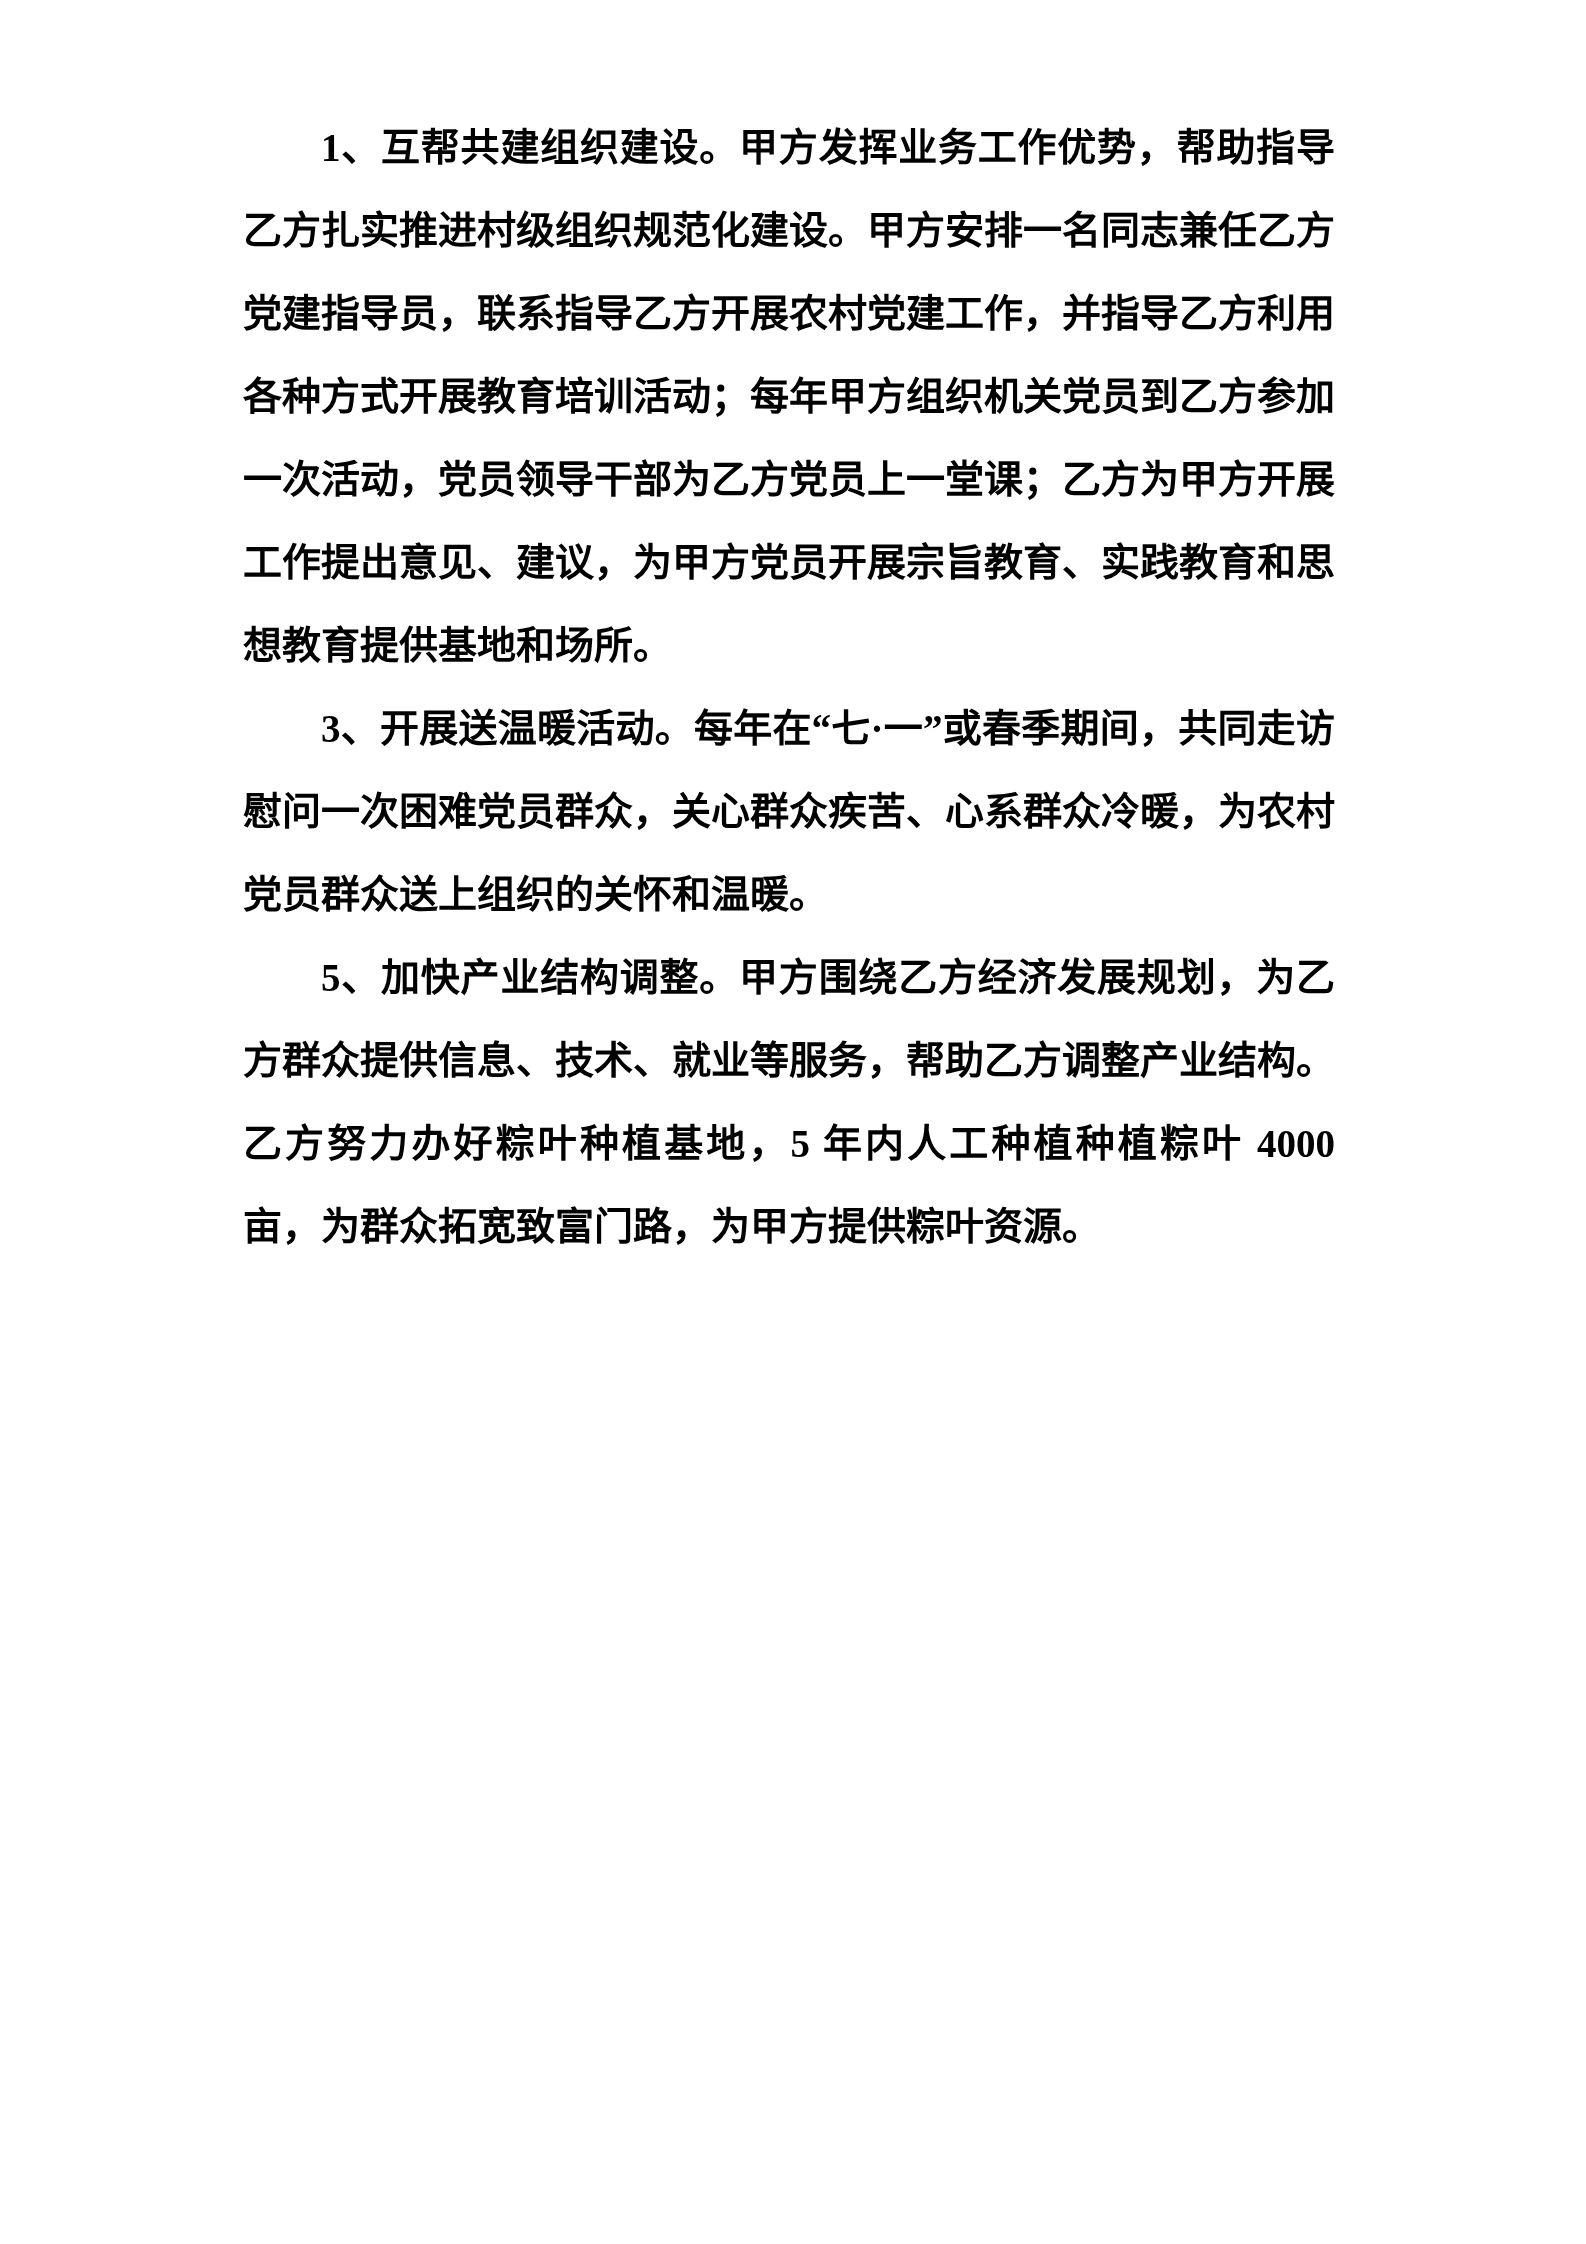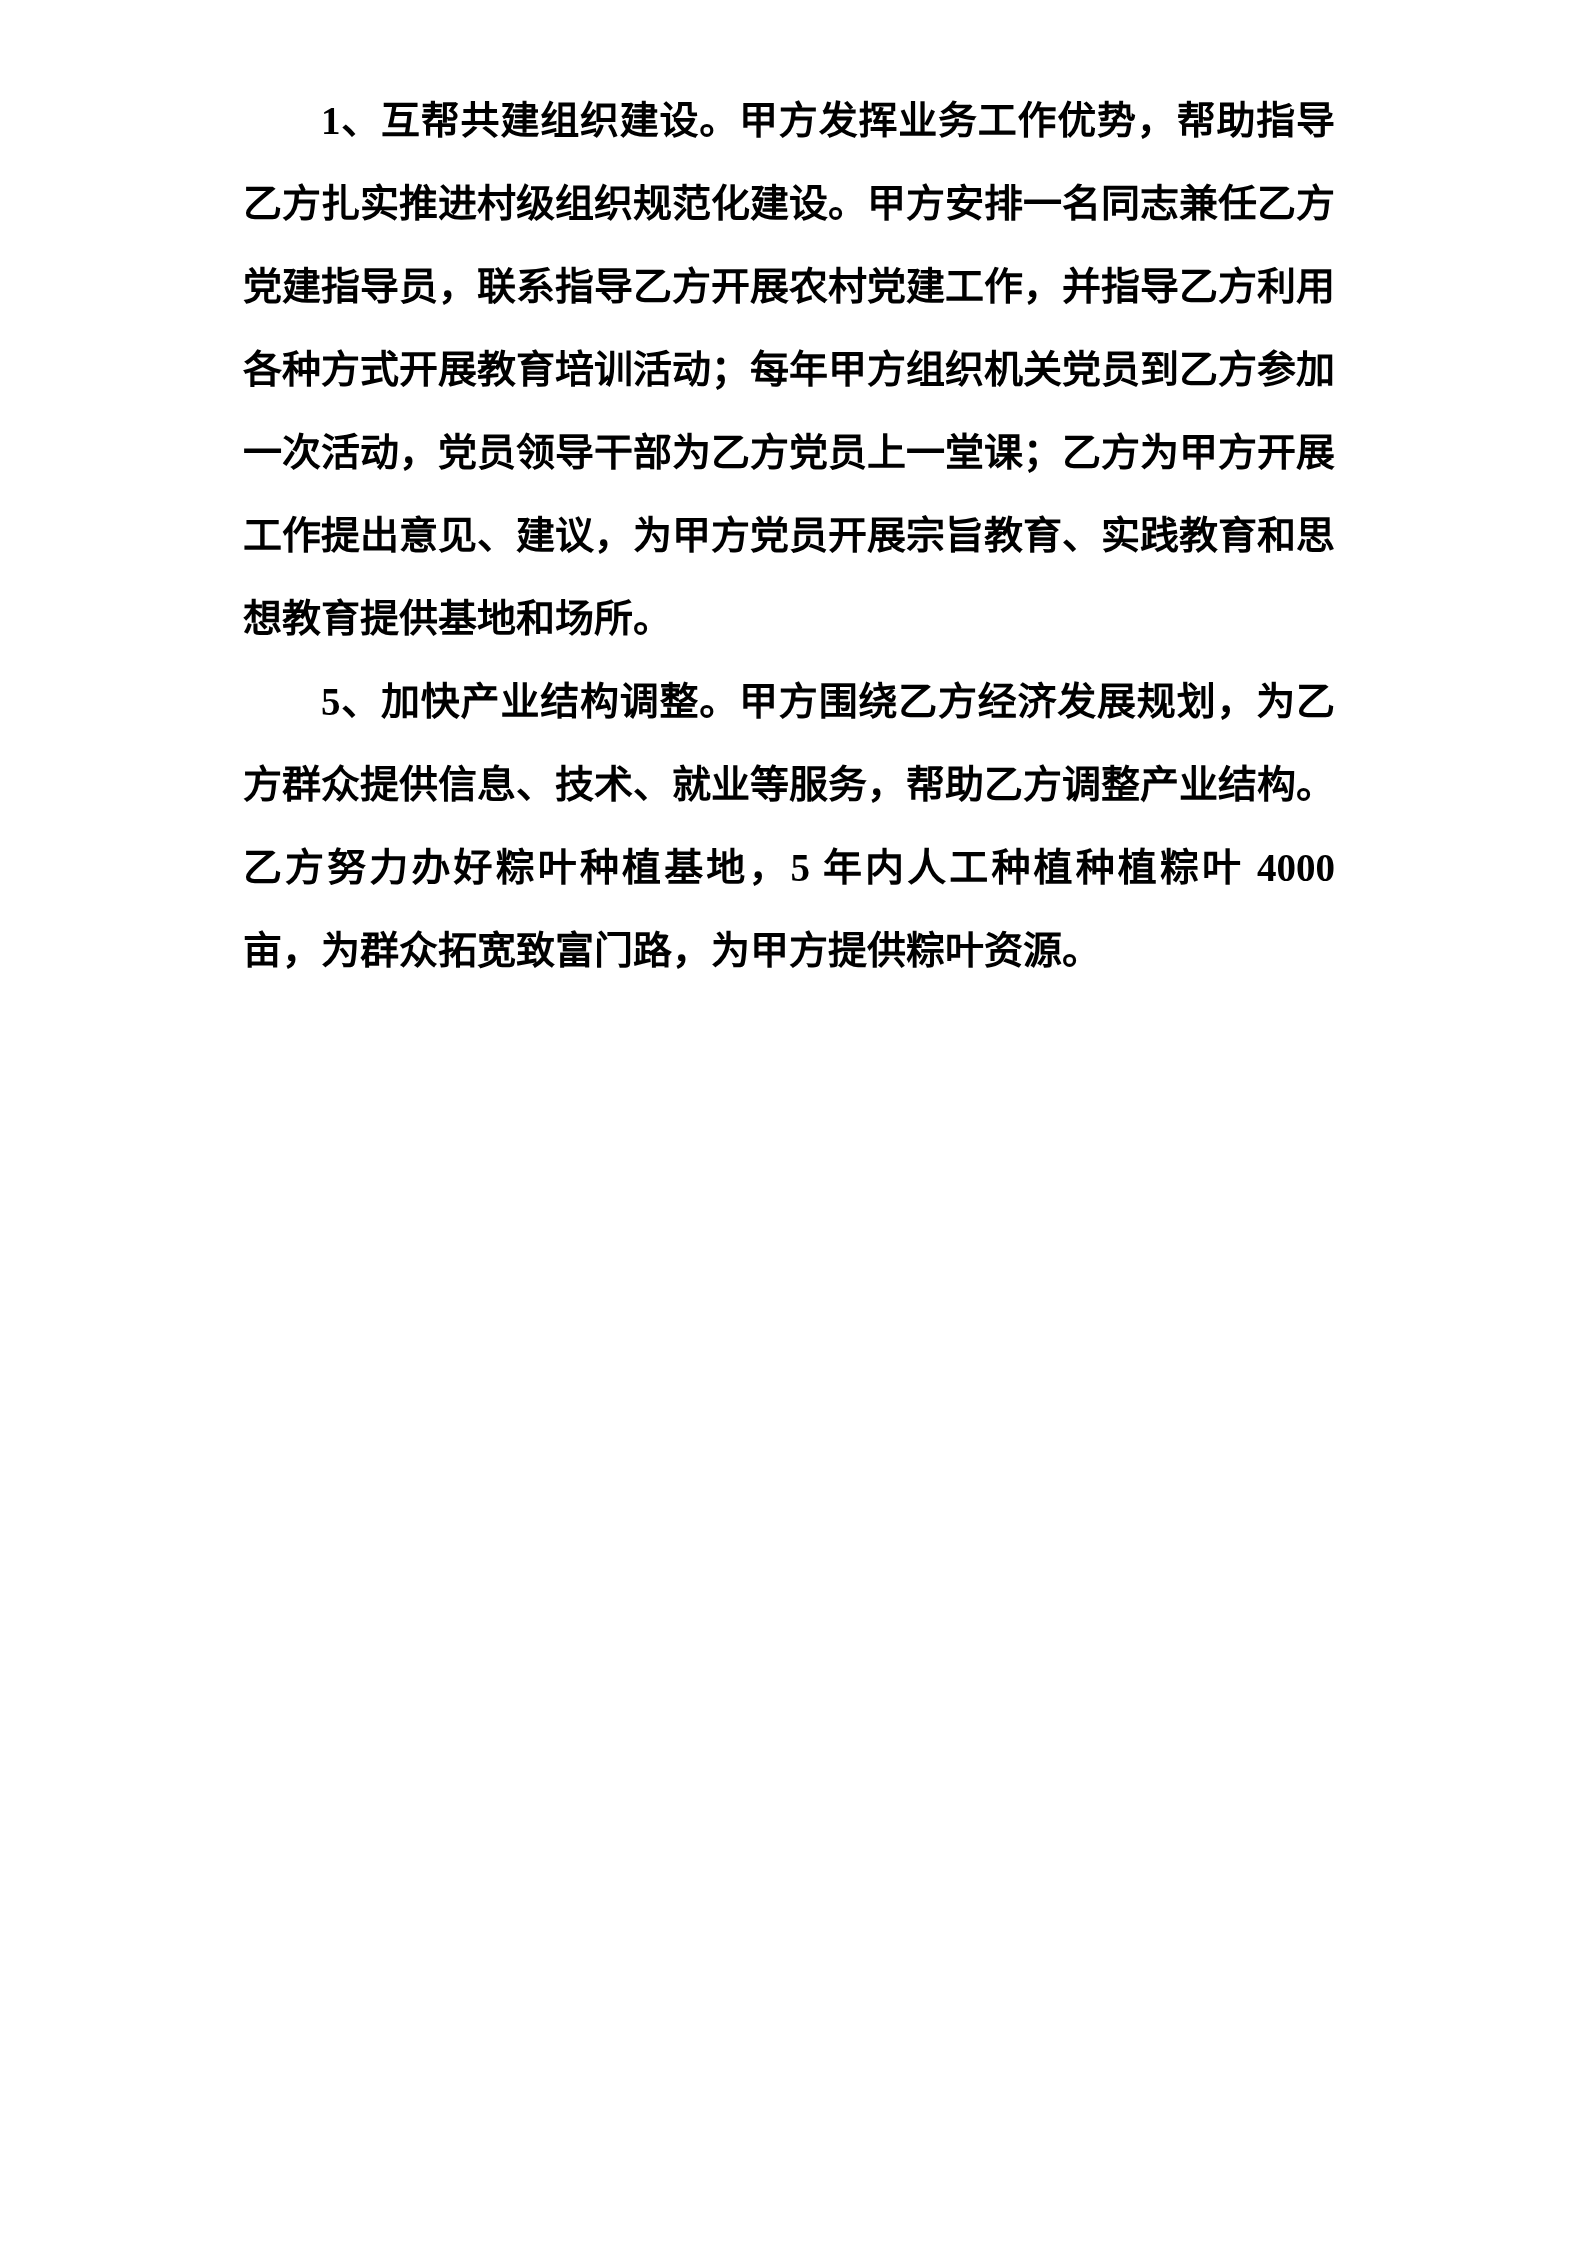--- a/index.html
+++ b/index.html
@@ -10,34 +10,35 @@
     width: 1586px;
     height: 2244px;
     background: #ffffff;
     color: #000000;
     font-family: "Liberation Serif", "DejaVu Serif", serif;
   }
   .page {
     box-sizing: border-box;
     width: 1586px;
     min-height: 2244px;
-    padding: 79px 251px 60px 243px;
+    padding: 106px 251px 60px 243px;
     background: #ffffff;
   }
   .para {
     margin: 0;
     font-size: 39px;
     line-height: 83px;
     font-weight: 700;
     text-align: justify;
     text-justify: inter-ideograph;
     text-indent: 78px;
     line-break: strict;
     overflow-wrap: break-word;
   }
 </style>
 </head>
 <body>
 
 <main class="page">
   <p class="para">1、互帮共建组织建设。甲方发挥业务工作优势，帮助指导乙方扎实推进村级组织规范化建设。甲方安排一名同志兼任乙方党建指导员，联系指导乙方开展农村党建工作，并指导乙方利用各种方式开展教育培训活动；每年甲方组织机关党员到乙方参加一次活动，党员领导干部为乙方党员上一堂课；乙方为甲方开展工作提出意见、建议，为甲方党员开展宗旨教育、实践教育和思想教育提供基地和场所。</p>
+  <p class="para">3、开展送温暖活动。每年在“七·一”或春季期间，共同走访慰问一次困难党员群众，关心群众疾苦、心系群众冷暖，为农村党员群众送上组织的关怀和温暖。</p>
   <p class="para">5、加快产业结构调整。甲方围绕乙方经济发展规划，为乙方群众提供信息、技术、就业等服务，帮助乙方调整产业结构。乙方努力办好粽叶种植基地，5 年内人工种植种植粽叶 4000 亩，为群众拓宽致富门路，为甲方提供粽叶资源。</p>
 </main>
 
 </body></html>

